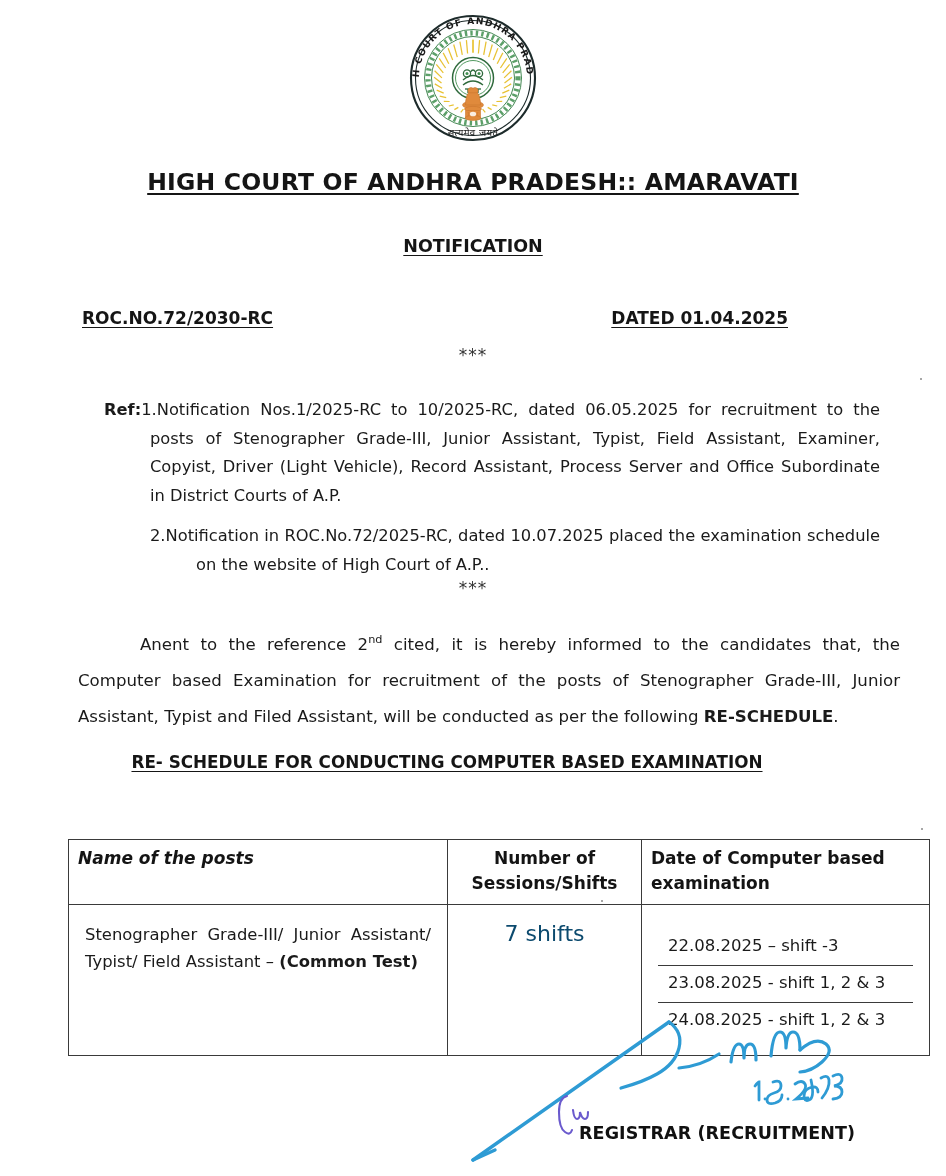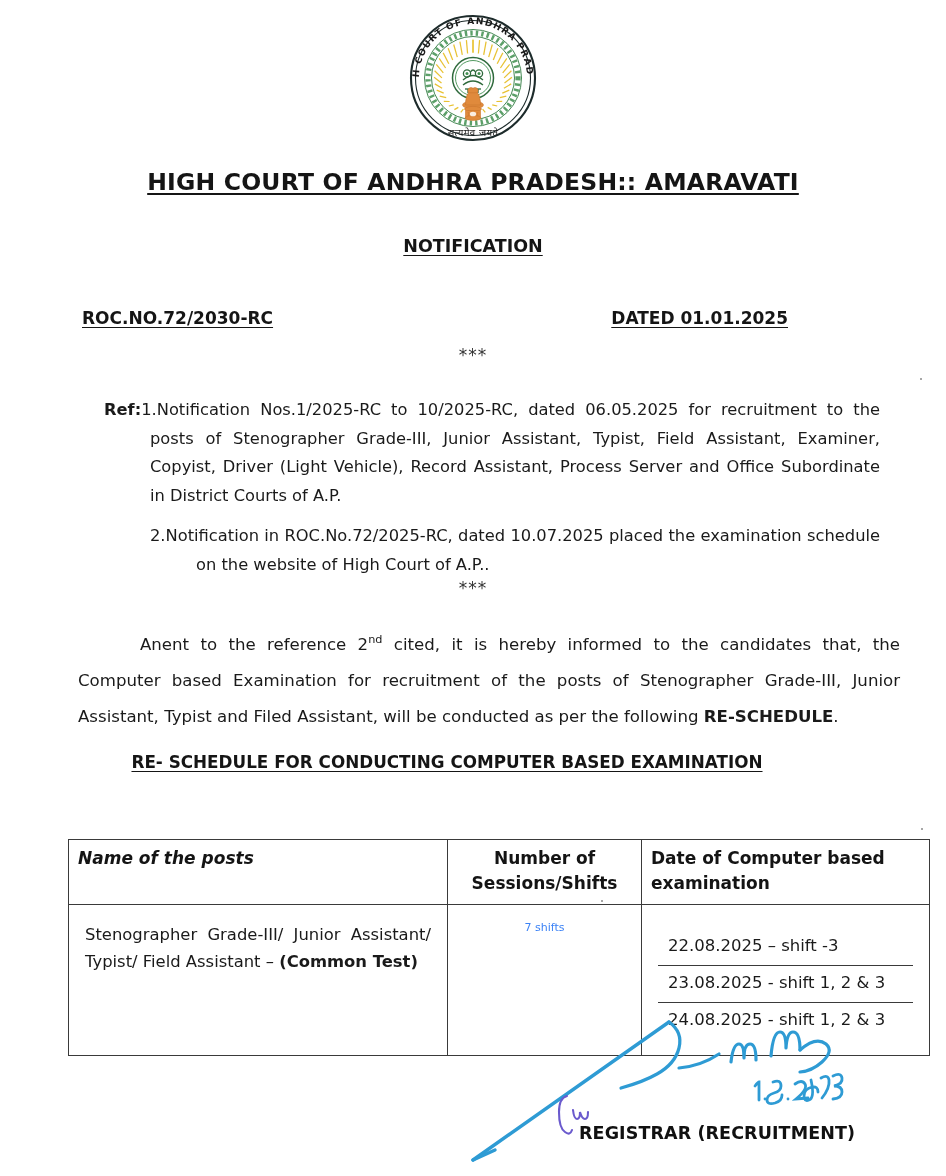--- a/index.html
+++ b/index.html
@@ -176,22 +176,22 @@
     font-size: 16.4px;
     line-height: 27px;
     color: #1a1a1a;
     padding: 6px 10px 10px 10px;
     text-align: justify;
     text-justify: inter-word;
     height: 92px;
   }
   .td-posts .common-test { font-weight: bold; }
   .td-sessions {
-    font-size: 11px;
-    color: #3b82f6;
+    font-size: 22px;
+    color: #0c4a6e;
     text-align: center;
     vertical-align: middle;
     padding-top: 4px;
   }
   .inner-dates {
     width: 100%;
     border-collapse: collapse;
     table-layout: fixed;
     margin-top: 8px;
   }
@@ -346,21 +346,21 @@
   <div class="doc-title">
     <span class="ul">HIGH COURT OF ANDHRA PRADESH:: AMARAVATI</span>
   </div>
 
   <div class="doc-subtitle">
     <span class="ul">NOTIFICATION</span>
   </div>
 
   <div class="roc-row">
     <span class="roc-no ul">ROC.NO.72/2030-RC</span>
-    <span class="roc-date ul">DATED 01.01.2025</span>
+    <span class="roc-date ul">DATED 01.04.2025</span>
   </div>
 
   <div class="stars1">***</div>
 
   <div class="ref-block">
     <div class="ref-item ref-item-1"><span class="ref-label">Ref:</span><span>1.Notification Nos.1/2025-RC to 10/2025-RC, dated 06.05.2025 for recruitment to the posts of Stenographer Grade-III, Junior Assistant, Typist, Field Assistant, Examiner, Copyist, Driver (Light Vehicle), Record Assistant, Process Server and Office Subordinate in District Courts of A.P.</span></div>
     <div class="ref-item ref-item-2"><span class="lead">2.Notification in ROC.No.72/2025-RC, dated 10.07.2025 placed the examination schedule on the website of High Court of A.P..</span></div>
   </div>
 
   <div class="stars2">***</div>

